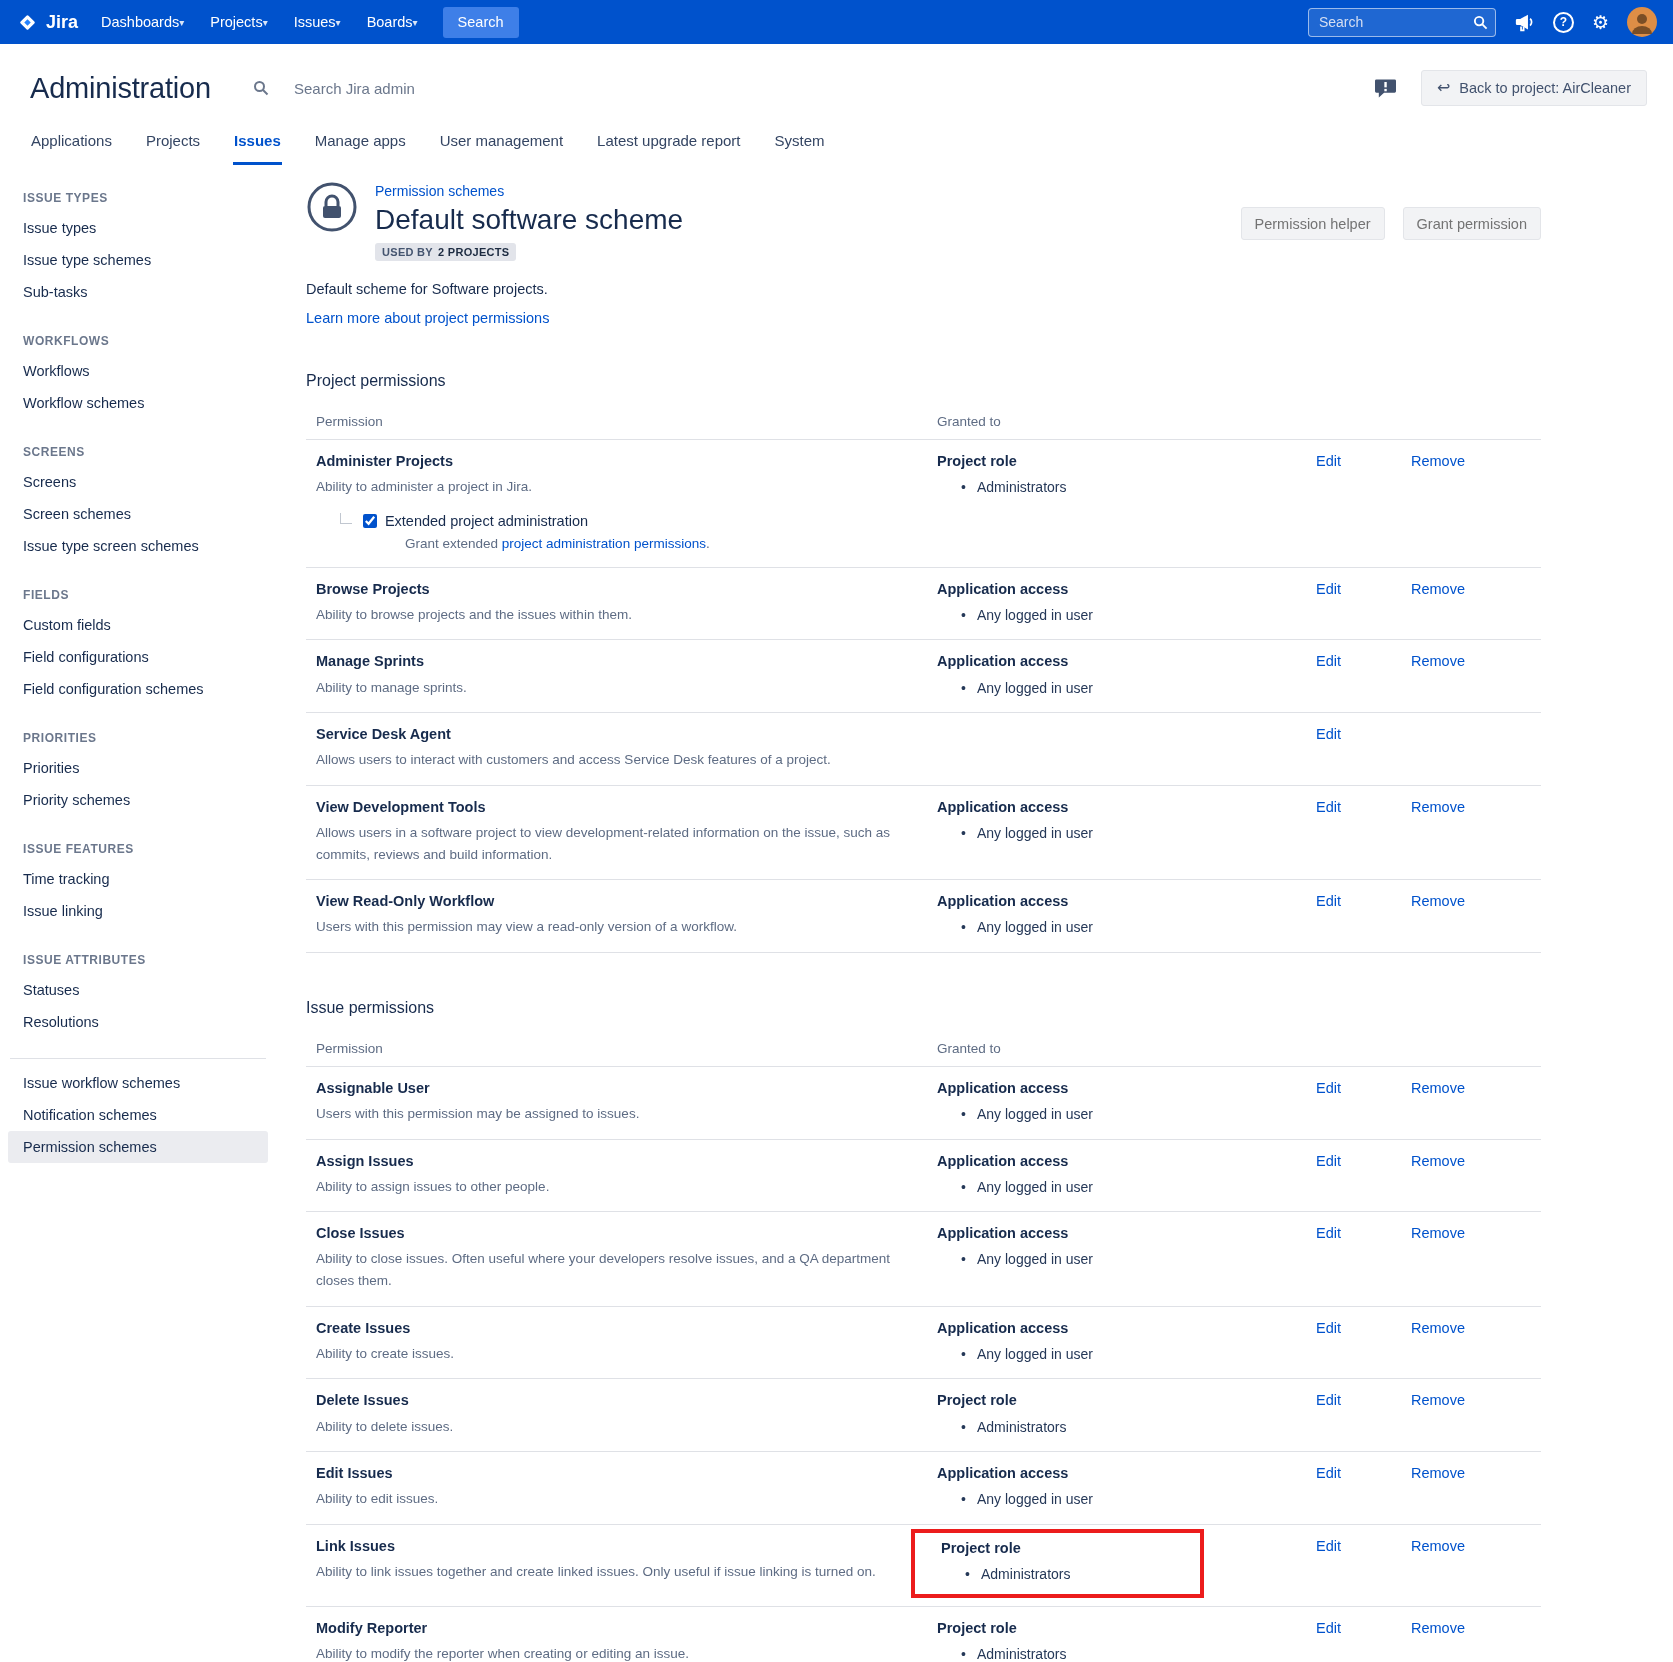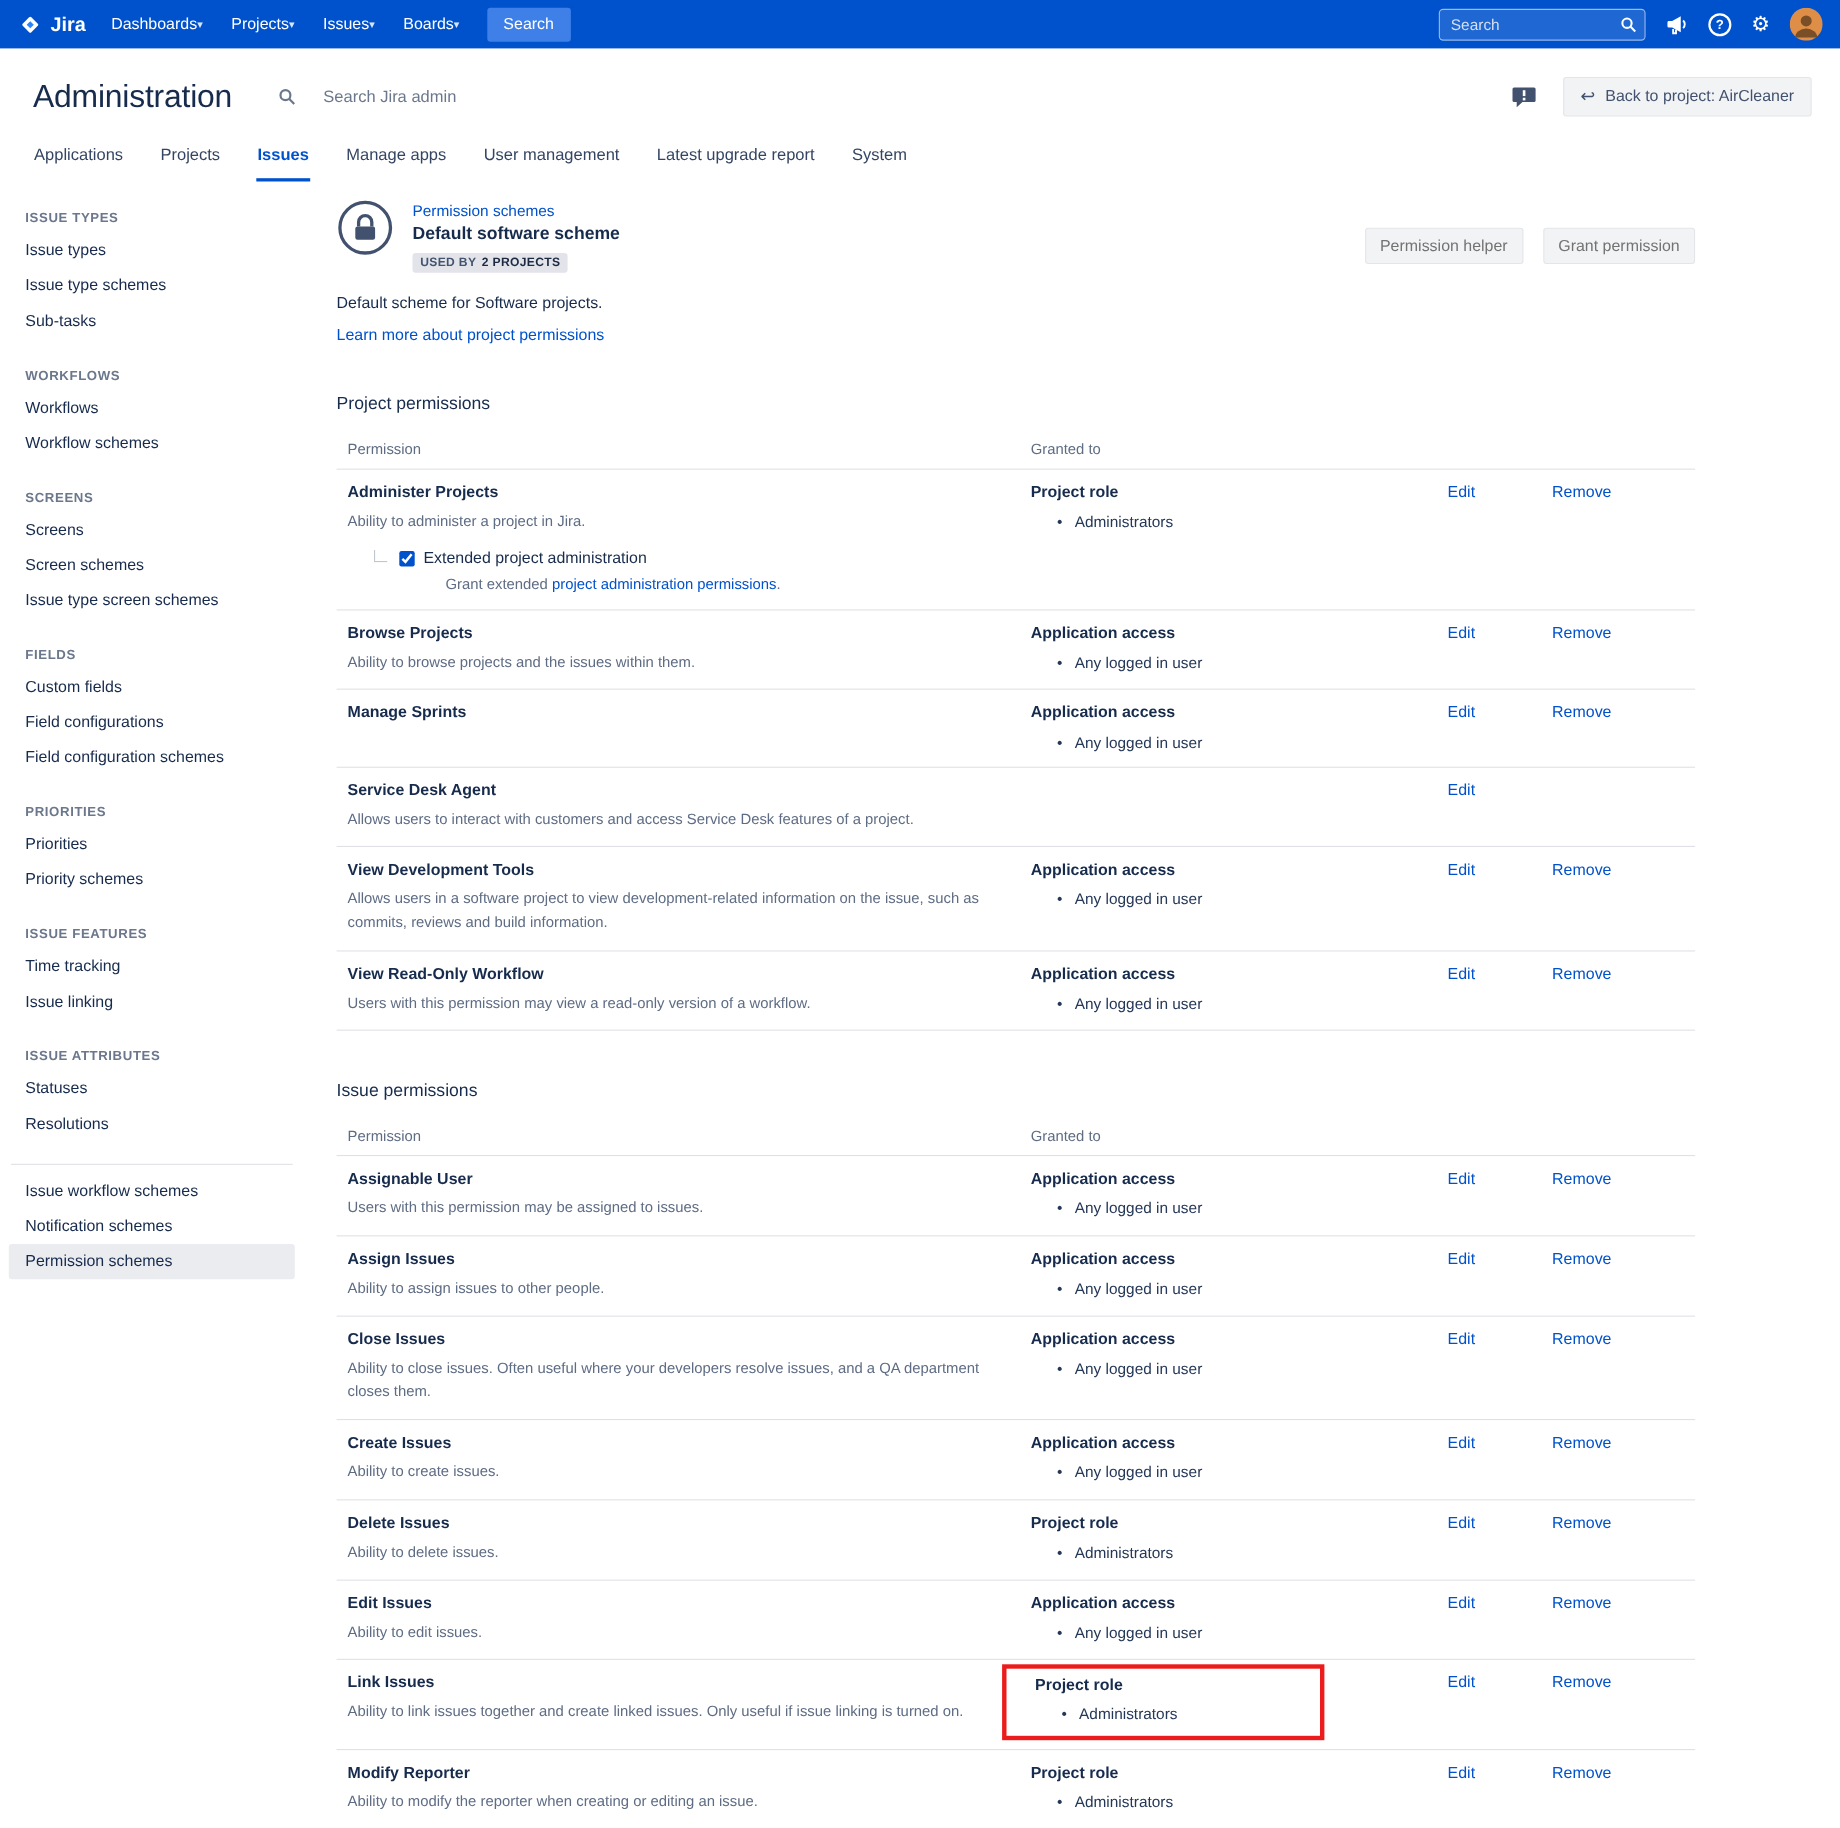--- a/index.html
+++ b/index.html
@@ -51,21 +51,21 @@
 .sb-item{display:block;color:#172B4D;font-size:14.5px;padding:8px 10px 8px 15px;border-radius:3px;}
 .sb-item.selected{background:var(--selected);}
 .sb-divider{border-top:1px solid var(--border);margin:20px 2px 8px;}
 
 .content{flex:1;padding:0 132px 40px 34px;min-width:0;}
 
 
 .scheme-header{display:flex;align-items:flex-start;}
 .scheme-titles{margin-left:17px;}
 .crumb{font-size:14px;display:inline-block;margin-top:2px;}
-.scheme-title{font-size:16px;font-weight:700;margin:5px 0 7px;}
+.scheme-title{font-size:28px;font-weight:400;margin:5px 0 7px;}
 .used-badge{display:inline-block;background:#E2E4EA;border-radius:3px;padding:3px 7px;font-size:11px;font-weight:700;color:#44546F;letter-spacing:.3px;cursor:pointer;}
 .used-badge .strong{color:#1C2B41;margin-left:5px;}
 .scheme-actions{margin-left:auto;display:flex;gap:18px;margin-top:26px;}
 .scheme-actions button{height:33px;padding:0 13px;font-size:14.5px;color:#737373;background:var(--btn);border:1px solid #E3E5E9;border-radius:3px;}
 .scheme-desc{margin-top:20px;font-size:14.5px;}
 .learn-link{display:inline-block;margin-top:13px;font-size:14.5px;}
 
 
 .section-title{font-size:16px;font-weight:400;margin:46px 0 14px;}
 .perm-head,.perm-row{display:grid;grid-template-columns:621px 1fr 95px 120px;align-items:start;}
@@ -281,20 +281,21 @@
         <div class="granted-type">Application access</div>
         <div class="granted-li">Any logged in user</div>
       </div>
     </div>
     <div class="cell-edit"><a>Edit</a></div>
     <div class="cell-remove"><a>Remove</a></div>
   </div>
             <div class="perm-row">
     <div class="cell-perm">
       <div class="perm-name">Manage Sprints</div>
+      <div class="perm-desc">Ability to manage sprints.</div>
 
     </div>
     <div class="cell-granted">
       <div class="granted-box">
         <div class="granted-type">Application access</div>
         <div class="granted-li">Any logged in user</div>
       </div>
     </div>
     <div class="cell-edit"><a>Edit</a></div>
     <div class="cell-remove"><a>Remove</a></div>

